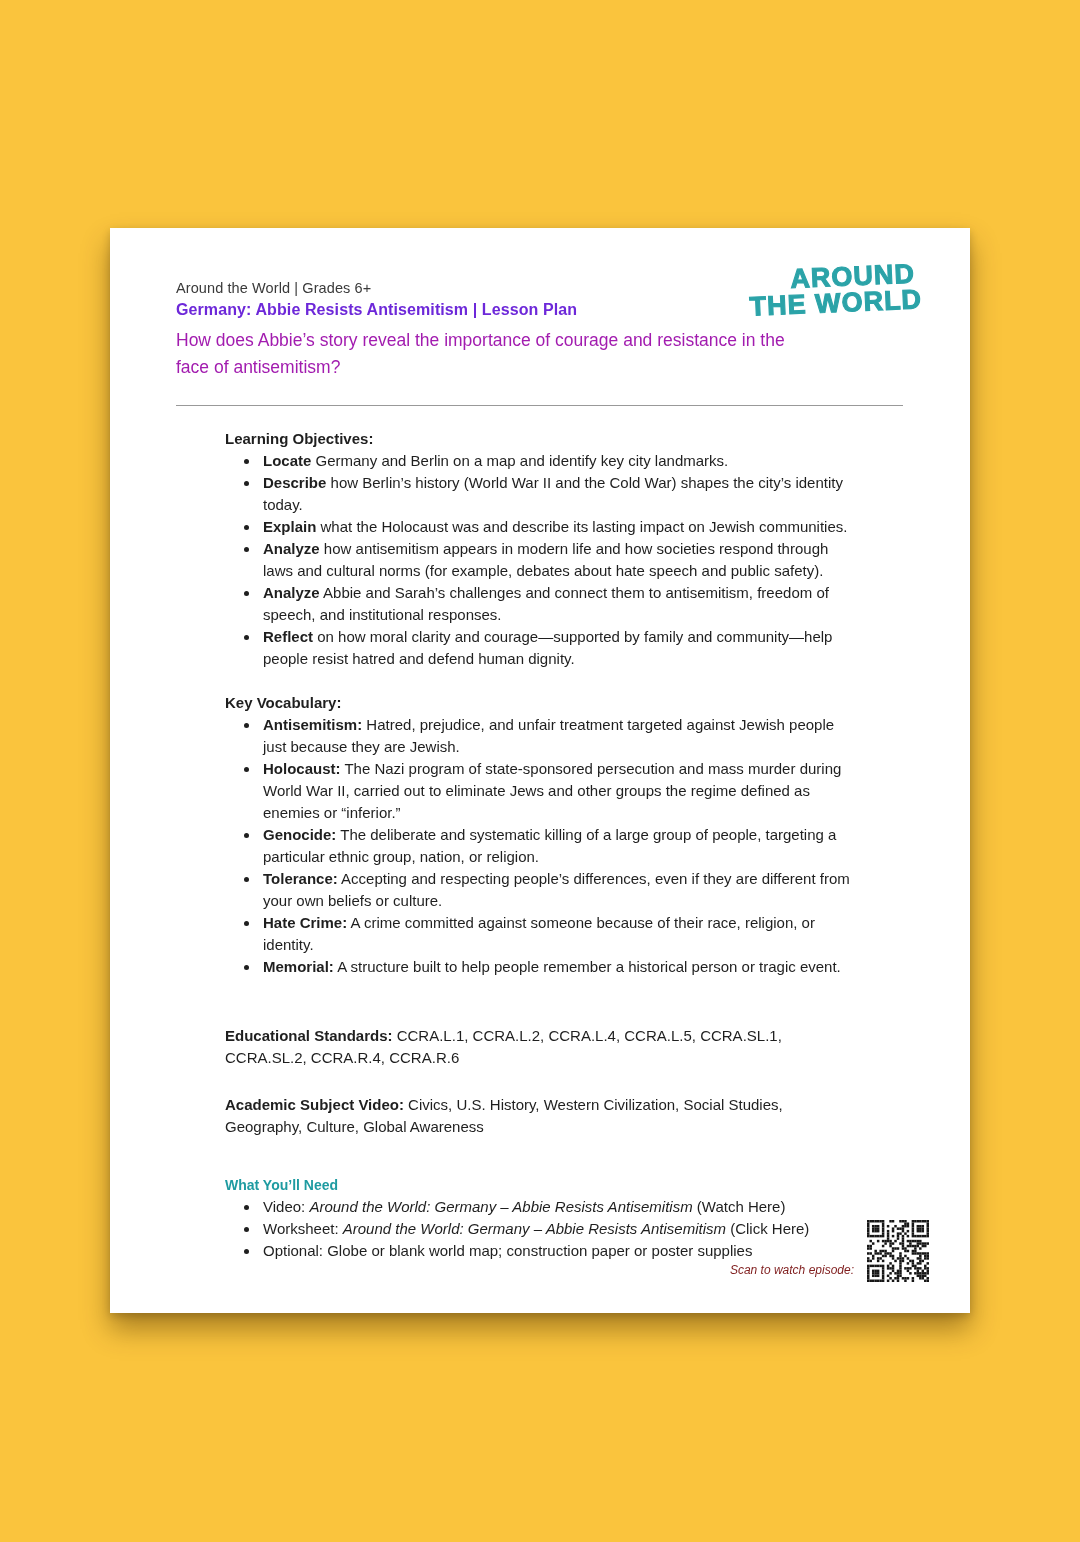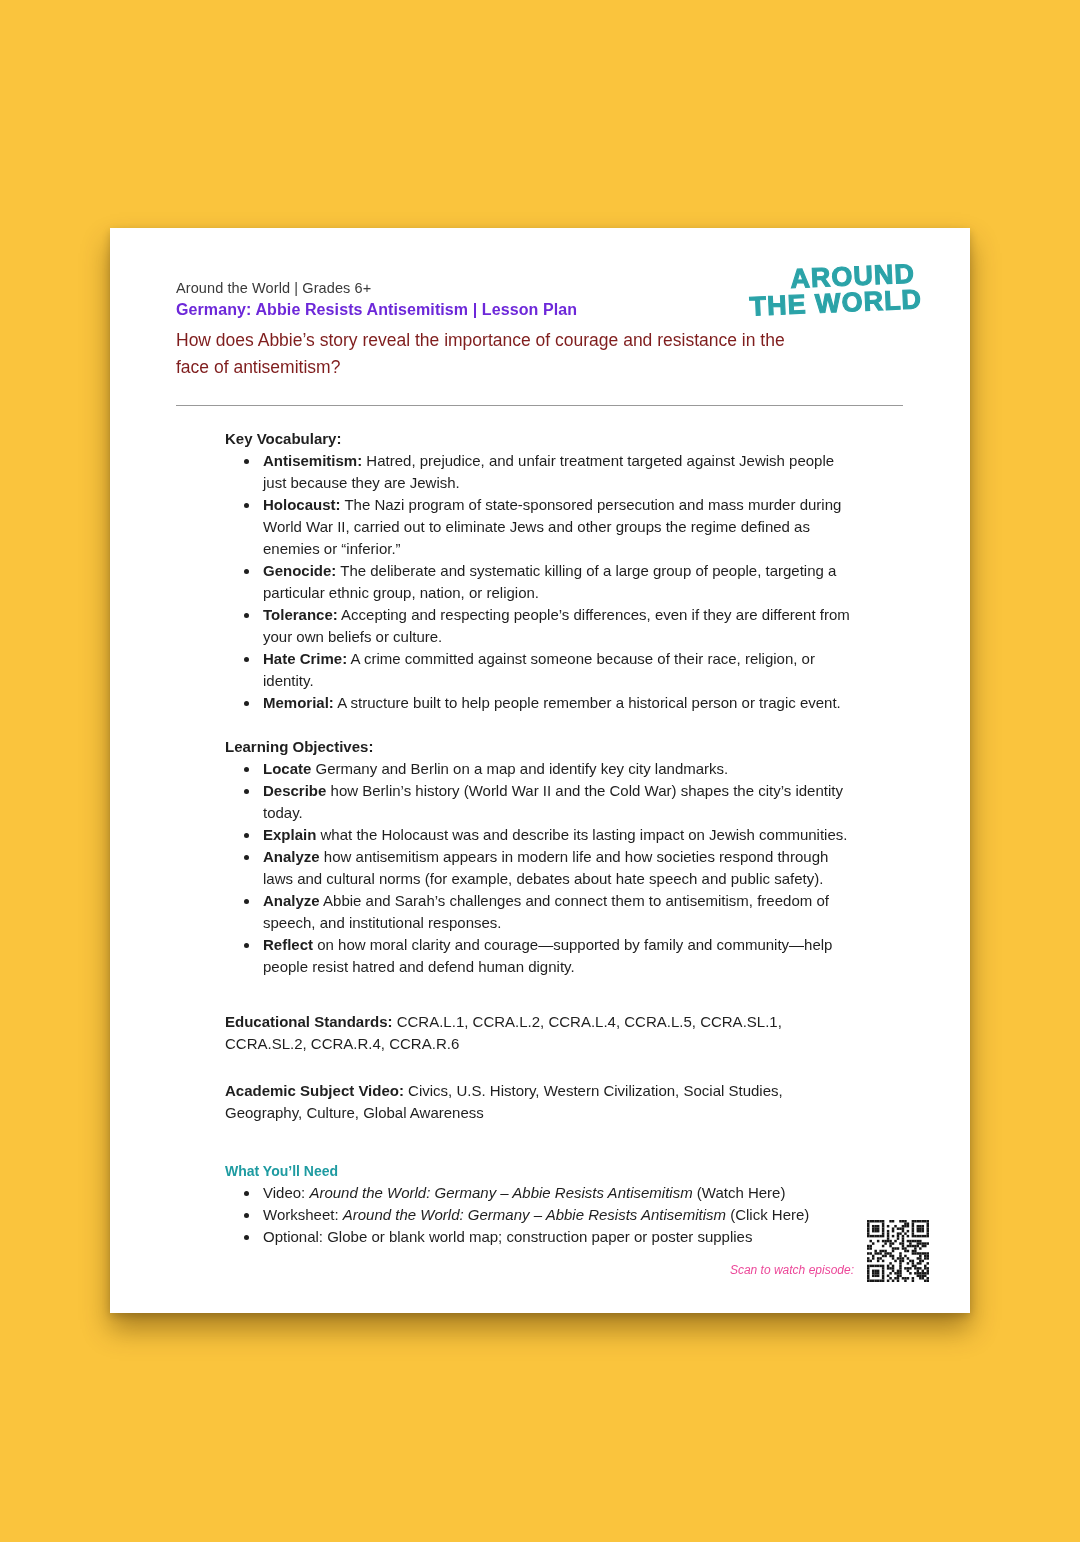--- a/index.html
+++ b/index.html
@@ -23,21 +23,21 @@
   .eyebrow {
     font-size: 14.5px; color: #3a3a3a; letter-spacing: 0.1px;
   }
   .title {
     margin-top: 5px;
     font-size: 16px; font-weight: 700; color: #6d28d9;
     letter-spacing: 0.1px;
   }
   .subtitle {
     margin-top: 8px;
-    font-size: 17.5px; color: #7f1d1d;
+    font-size: 17.5px; color: #a21caf;
     line-height: 1.55;
     max-width: 625px;
   }
   .logo {
     position: absolute; right: -8px; top: -16px;
     text-align: right;
     color: #2BA3A8;
     transform: rotate(-2.5deg);
     line-height: 0.98;
     font-weight: 700;
@@ -59,36 +59,36 @@
   }
   .intro { margin-top: 33px; }
   .section-heading { font-weight: 700; }
   .block { margin-top: 22px; }
   ul.bullets {
     margin: 0; padding: 0 0 0 35px;
     list-style: disc;
   }
   ul.bullets li { margin: 0; padding-left: 3px; }
   .b { font-weight: 700; }
-  .inline-para { margin-top: 33px; }
+  .inline-para { margin-top: 47px; }
   .inline-para + .inline-para { margin-top: 25px; }
   .wyn-heading {
     margin-top: 36px;
     font-size: 14px; font-weight: 700; color: #1E9BA1;
   }
   .wyn-list { margin-top: 7px; }
   .it { font-style: italic; }
   .footer {
     position: absolute;
     right: 41px; bottom: 31px;
     display: flex; align-items: flex-end; gap: 13px;
   }
   .qr-label {
     font-style: italic;
-    font-size: 12px; color: #ec4899;
+    font-size: 12px; color: #7f1d1d;
     margin-bottom: 5px;
   }
   .qr { width: 62px; height: 62px; }
 </style>
 </head>
 <body>
 
 <div class="canvas">
   <div class="page">
 
@@ -101,40 +101,40 @@
         <span class="l2">THE WORLD</span>
       </div>
     </div>
 
     <hr class="divider">
 
     <div class="content">
 
 
       <div class="block">
+        <div class="section-heading">Learning Objectives:</div>
+        <ul class="bullets">
+          <li><span class="b">Locate</span><span> Germany and Berlin on a map and identify key city landmarks.</span></li>
+          <li><span class="b">Describe</span><span> how Berlin’s history (World War II and the Cold War) shapes the city’s identity today.</span></li>
+          <li><span class="b">Explain</span><span> what the Holocaust was and describe its lasting impact on Jewish communities.</span></li>
+          <li><span class="b">Analyze</span><span> how antisemitism appears in modern life and how societies respond through laws and cultural norms (for example, debates about hate speech and public safety).</span></li>
+          <li><span class="b">Analyze</span><span> Abbie and Sarah’s challenges and connect them to antisemitism, freedom of speech, and institutional responses.</span></li>
+          <li><span class="b">Reflect</span><span> on how moral clarity and courage—supported by family and community—help people resist hatred and defend human dignity.</span></li>
+        </ul>
+      </div>
+
+      <div class="block">
         <div class="section-heading">Key Vocabulary:</div>
         <ul class="bullets">
           <li><span class="b">Antisemitism:</span><span> Hatred, prejudice, and unfair treatment targeted against Jewish people just because they are Jewish.</span></li>
           <li><span class="b">Holocaust:</span><span> The Nazi program of state-sponsored persecution and mass murder during World War II, carried out to eliminate Jews and other groups the regime defined as enemies or “inferior.”</span></li>
           <li><span class="b">Genocide:</span><span> The deliberate and systematic killing of a large group of people, targeting a particular ethnic group, nation, or religion.</span></li>
           <li><span class="b">Tolerance:</span><span> Accepting and respecting people’s differences, even if they are different from your own beliefs or culture.</span></li>
           <li><span class="b">Hate Crime:</span><span> A crime committed against someone because of their race, religion, or identity.</span></li>
           <li><span class="b">Memorial:</span><span> A structure built to help people remember a historical person or tragic event.</span></li>
-        </ul>
-      </div>
-
-      <div class="block">
-        <div class="section-heading">Learning Objectives:</div>
-        <ul class="bullets">
-          <li><span class="b">Locate</span><span> Germany and Berlin on a map and identify key city landmarks.</span></li>
-          <li><span class="b">Describe</span><span> how Berlin’s history (World War II and the Cold War) shapes the city’s identity today.</span></li>
-          <li><span class="b">Explain</span><span> what the Holocaust was and describe its lasting impact on Jewish communities.</span></li>
-          <li><span class="b">Analyze</span><span> how antisemitism appears in modern life and how societies respond through laws and cultural norms (for example, debates about hate speech and public safety).</span></li>
-          <li><span class="b">Analyze</span><span> Abbie and Sarah’s challenges and connect them to antisemitism, freedom of speech, and institutional responses.</span></li>
-          <li><span class="b">Reflect</span><span> on how moral clarity and courage—supported by family and community—help people resist hatred and defend human dignity.</span></li>
         </ul>
       </div>
 
       <div class="inline-para">
         <span class="b">Educational Standards:</span><span> CCRA.L.1, CCRA.L.2, CCRA.L.4, CCRA.L.5, CCRA.SL.1, CCRA.SL.2, CCRA.R.4, CCRA.R.6</span>
       </div>
 
       <div class="inline-para">
         <span class="b">Academic Subject Video:</span><span>  Civics, U.S. History, Western Civilization, Social Studies, Geography, Culture, Global Awareness</span>
       </div>

